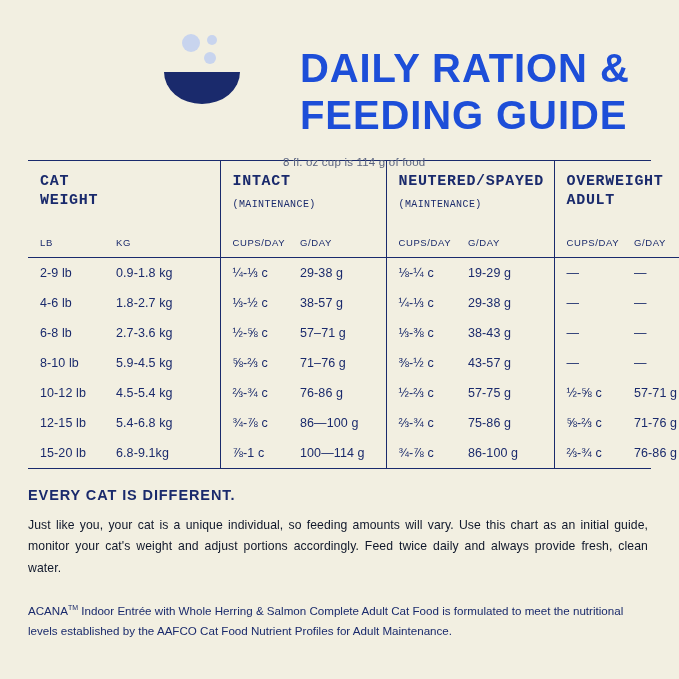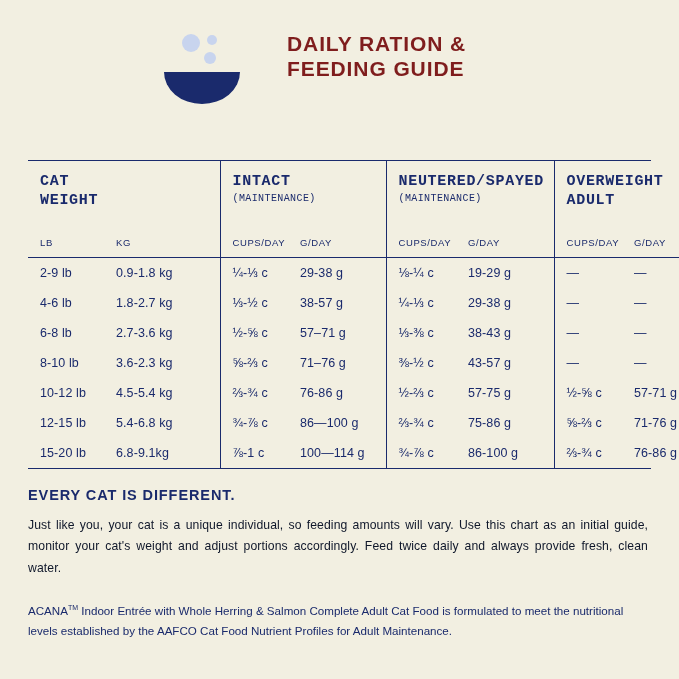--- a/index.html
+++ b/index.html
@@ -34,27 +34,27 @@
     left: 160px;
     top: 28px;
     width: 84px;
     height: 84px;
   }
   .title-block {
     padding-left: 115px;
     padding-top: 6px;
   }
   .title {
-    font-size: 21px;
+    font-size: 40px;
     line-height: 1.18;
     letter-spacing: 0.9px;
     font-weight: bold;
-    color: #7f1d1d;
+    color: #1d4ed8;
     text-transform: uppercase;
-    margin: 4px;
+    margin: 17px;
     white-space: pre-line;
   }
   .subtitle {
     margin-top: 9px;
     font-size: 11.5px;
     color: #5b6480;
     letter-spacing: 0.2px;
   }
 
   
@@ -83,21 +83,21 @@
     font-size: 15px;
     font-weight: bold;
     letter-spacing: 0.7px;
     text-transform: uppercase;
     line-height: 1.25;
     white-space: pre-line;
   }
   .grp-sub {
     font-size: 10px;
     letter-spacing: 0.4px;
-    margin-top: 1px;
+    margin-top: 7px;
     color: #1a2a6c;
   }
   .vline {
     border-left: 1.3px solid #1a2a6c;
   }
   .sub-head td {
     font-size: 9.5px;
     letter-spacing: 0.6px;
     padding-bottom: 9px !important;
     padding-top: 2px !important;
@@ -152,20 +152,21 @@
   <div class="header">
     <svg class="bowl-icon" viewBox="0 0 84 84">
       <path d="M4 44 H80 A38 32 0 0 1 4 44 Z" fill="#1a2a6c"></path>
       <circle cx="31" cy="15" r="9" fill="#c8d4ee"></circle>
       <circle cx="52" cy="12" r="5" fill="#c8d4ee"></circle>
       <circle cx="50" cy="30" r="6" fill="#c8d4ee"></circle>
     </svg>
     <div class="title-block">
       <h1 class="title">DAILY RATION &amp;
 FEEDING GUIDE</h1>
+      <div class="subtitle">8 fl. oz cup is 114 g of food</div>
     </div>
   </div>
 
   <div class="table-wrap">
     <table class="ration">
       <colgroup>
         <col style="width:88px">
           <col style="width:104px">
         <col style="width:80px">
           <col style="width:86px">
@@ -243,21 +244,21 @@
         <td class="vline c-pad-l">½-⅝ c</td>
         <td>57–71 g</td>
         <td class="vline c-pad-l">⅓-⅜ c</td>
         <td>38-43 g</td>
         <td class="vline c-pad-l dash">—</td>
         <td class="dash">—</td>
       </tr>
 
       <tr class="body-row">
         <td class="c-pad-l">8-10 lb</td>
-        <td>3.6-2.3 kg</td>
+        <td>5.9-4.5 kg</td>
         <td class="vline c-pad-l">⅝-⅔ c</td>
         <td>71–76 g</td>
         <td class="vline c-pad-l">⅜-½ c</td>
         <td>43-57 g</td>
         <td class="vline c-pad-l dash">—</td>
         <td class="dash">—</td>
       </tr>
 
       <tr class="body-row">
         <td class="c-pad-l">10-12 lb</td>

